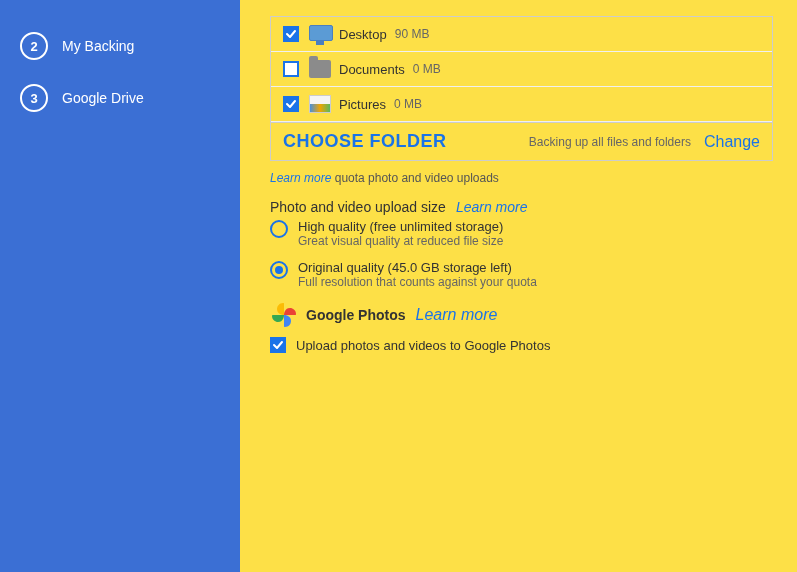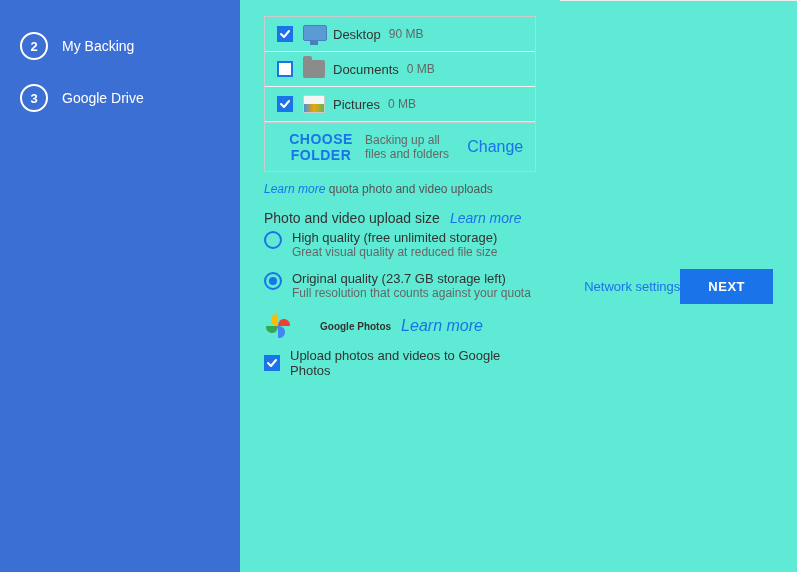--- a/index.html
+++ b/index.html
@@ -45,23 +45,24 @@
     .sidebar-item .step-label {
       font-size: 14px;
       font-weight: 500;
     }
 
     
     .main {
       flex: 1;
       height: 100%;
       display: flex;
-      flex-direction: row;
-      background: #5eead4;
+      flex-direction: column;
+      background: #fde047;
       position: relative;
+      padding-left: 6px;
     }
 
     .content-area {
       flex: 1;
       overflow-y: auto;
       padding: 16px 24px;
     }
 
     
     .file-list-box {
@@ -175,21 +176,21 @@
 
     
     .folder-bar {
       display: flex;
       align-items: center;
       justify-content: space-between;
       padding: 8px 12px;
       border-top: 1px solid #ccc;
     }
     .choose-folder-btn {
-      font-size: 14px;
+      font-size: 18px;
       color: #1a73e8;
       font-weight: 600;
       letter-spacing: 0.5px;
       cursor: pointer;
       background: none;
       border: none;
       text-transform: uppercase;
     }
     .backup-info {
       font-size: 12px;
@@ -273,25 +274,24 @@
       margin-bottom: 8px;
       margin-top: 4px;
     }
     .gphotos-icon {
       width: 28px;
       height: 28px;
       margin-right: 8px;
       flex-shrink: 0;
     }
     .gphotos-label {
-      font-size: 10px;
+      font-size: 14px;
       font-weight: 600;
       color: #333;
       margin-right: 10px;
-      margin-left: 20px;
     }
 
     
     .upload-row {
       display: flex;
       align-items: center;
       margin-bottom: 8px;
     }
     .checkbox-blue {
       width: 16px;
@@ -411,21 +411,21 @@
       <div class="radio-circle"></div>
       <div class="radio-text">
         <div class="radio-label">High quality (free unlimited storage)</div>
         <div class="radio-desc">Great visual quality at reduced file size</div>
       </div>
     </div>
 
     <div class="radio-option">
       <div class="radio-circle selected"></div>
       <div class="radio-text">
-        <div class="radio-label">Original quality (23.7 GB storage left)</div>
+        <div class="radio-label">Original quality (45.0 GB storage left)</div>
         <div class="radio-desc">Full resolution that counts against your quota</div>
       </div>
     </div>
 
     <div class="gphotos-section">
 
       <svg class="gphotos-icon" viewBox="0 0 28 28">
 
         <path d="M14 14 C14 14 14 7 20 7 C23 7 26 9.5 26 13 C26 14 25.5 14 25 14 Z" fill="#EA4335"></path>
 
@@ -443,17 +443,13 @@
       <div class="checkbox-blue">
         <svg width="12" height="12" viewBox="0 0 12 12" fill="none">
             <polyline points="2,6 5,9 10,3" stroke="white" stroke-width="2" stroke-linecap="round" stroke-linejoin="round"></polyline>
           </svg>
       </div>
       <span class="upload-label">Upload photos and videos to Google Photos</span>
     </div>
 
   </div>
 
-  <div class="footer">
-    <a class="network-settings-link">Network settings</a>
-    <button class="next-btn">NEXT</button>
-  </div>
 </div>
 
 </body></html>

